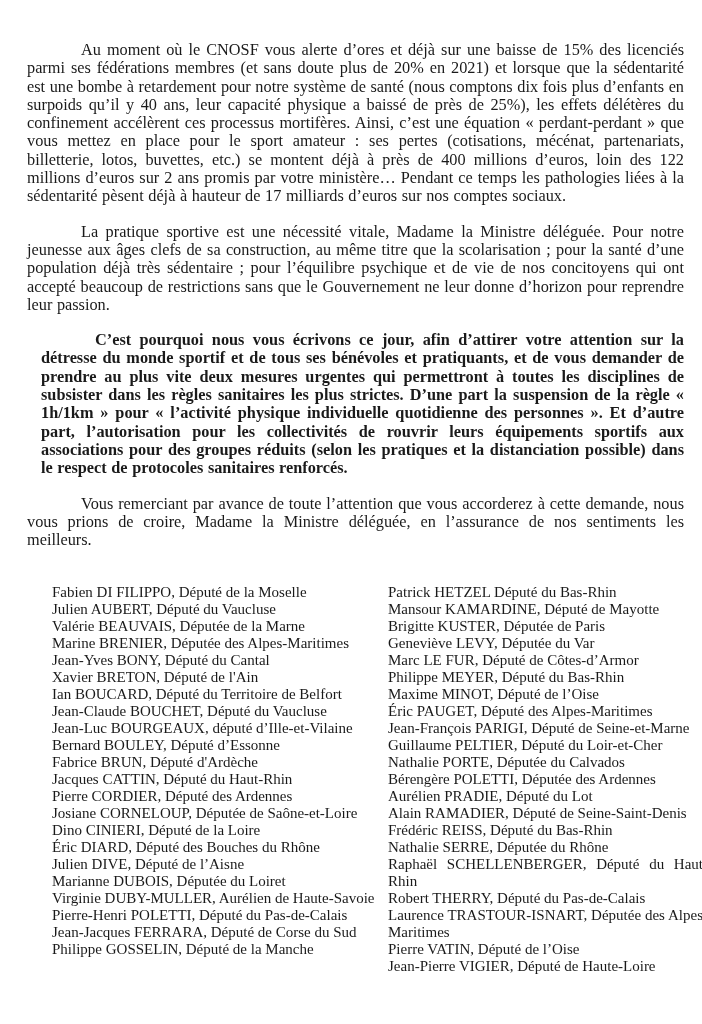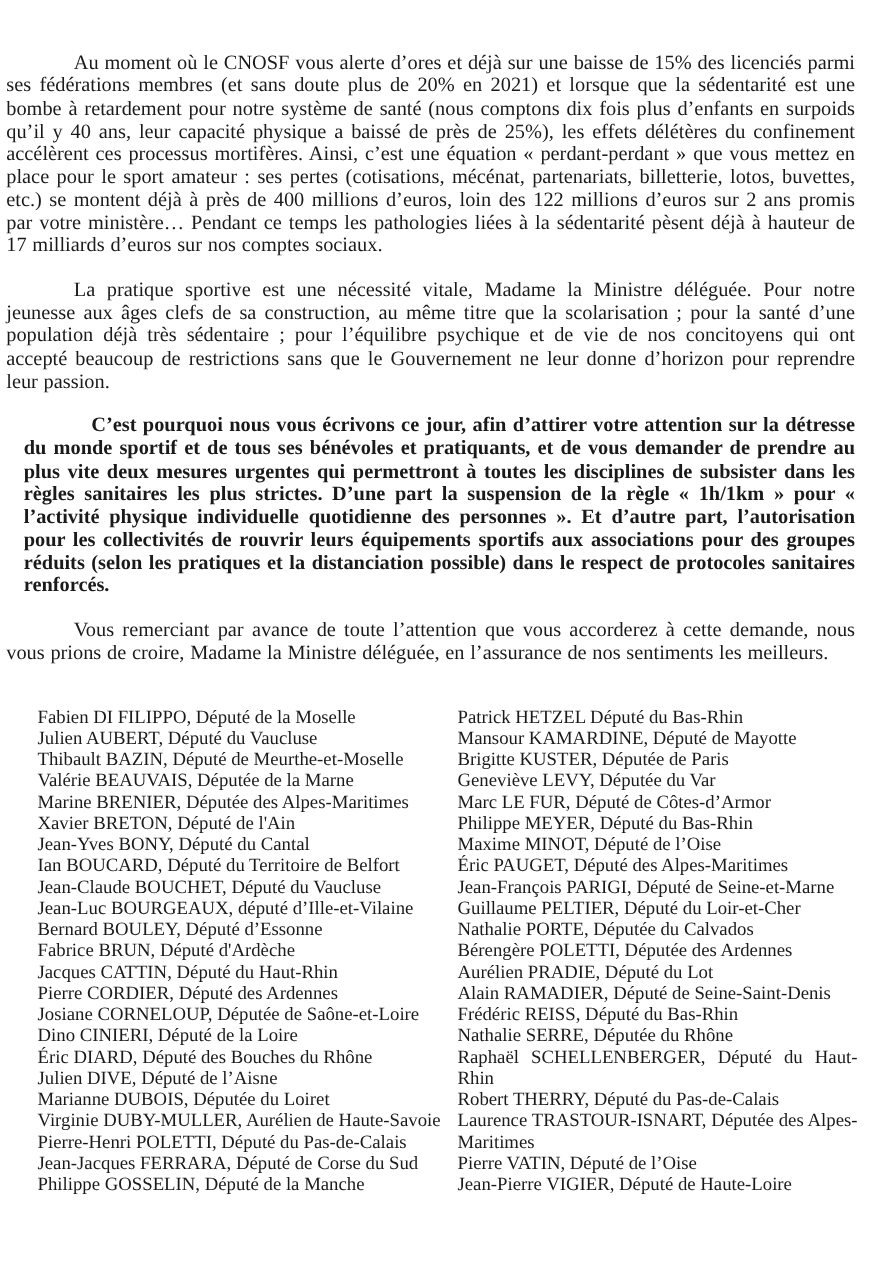--- a/index.html
+++ b/index.html
@@ -11,21 +11,21 @@
     width: 702px;
     height: 1024px;
     overflow: hidden;
     font-family: "Liberation Serif", "DejaVu Serif", serif;
     color: #1a1a1a;
   }
   .page {
     box-sizing: border-box;
     width: 702px;
     height: 732px;
-    padding: 41px 18px 0 5px;
+    padding: 41px 18px 0 27px;
     background: #ffffff;
   }
   .body-paragraph {
     margin: 0 0 17px 0;
     font-size: 16.3px;
     line-height: 18.3px;
     text-align: justify;
     text-indent: 54px;
     word-spacing: 0.5px;
   }
@@ -59,25 +59,24 @@
   <p class="body-paragraph">La pratique sportive est une nécessité vitale, Madame la Ministre déléguée. Pour notre jeunesse aux âges clefs de sa construction, au même titre que la scolarisation ; pour la santé d’une population déjà très sédentaire ; pour l’équilibre psychique et de vie de nos concitoyens qui ont accepté beaucoup de restrictions sans que le Gouvernement ne leur donne d’horizon pour reprendre leur passion.</p>
 
   <p class="body-paragraph bold">C’est pourquoi nous vous écrivons ce jour, afin d’attirer votre attention sur la détresse du monde sportif et de tous ses bénévoles et pratiquants, et de vous demander de prendre au plus vite deux mesures urgentes qui permettront à toutes les disciplines de subsister dans les règles sanitaires les plus strictes. D’une part la suspension de la règle « 1h/1km » pour « l’activité physique individuelle quotidienne des personnes ». Et d’autre part, l’autorisation pour les collectivités de rouvrir leurs équipements sportifs aux associations pour des groupes réduits (selon les pratiques et la distanciation possible) dans le respect de protocoles sanitaires renforcés.</p>
 
   <p class="body-paragraph">Vous remerciant par avance de toute l’attention que vous accorderez à cette demande, nous vous prions de croire, Madame la Ministre déléguée, en l’assurance de nos sentiments les meilleurs.</p>
 
   <div class="signatories">
     <div class="sig-col left">
         <div>Fabien DI FILIPPO, Député de la Moselle</div>
         <div>Julien AUBERT, Député du Vaucluse</div>
-        <div>Thibault BAZIN, Député de Meurthe-et-Moselle</div>
         <div>Valérie BEAUVAIS, Députée de la Marne</div>
         <div>Marine BRENIER, Députée des Alpes-Maritimes</div>
+        <div>Jean-Yves BONY, Député du Cantal</div>
         <div>Xavier BRETON, Député de l'Ain</div>
-        <div>Jean-Yves BONY, Député du Cantal</div>
         <div>Ian BOUCARD, Député du Territoire de Belfort</div>
         <div>Jean-Claude BOUCHET, Député du Vaucluse</div>
         <div>Jean-Luc BOURGEAUX, député d’Ille-et-Vilaine</div>
         <div>Bernard BOULEY, Député d’Essonne</div>
         <div>Fabrice BRUN, Député d'Ardèche</div>
         <div>Jacques CATTIN, Député du Haut-Rhin</div>
         <div>Pierre CORDIER, Député des Ardennes</div>
         <div>Josiane CORNELOUP, Députée de Saône-et-Loire</div>
         <div>Dino CINIERI, Député de la Loire</div>
         <div>Éric DIARD, Député des Bouches du Rhône</div>

